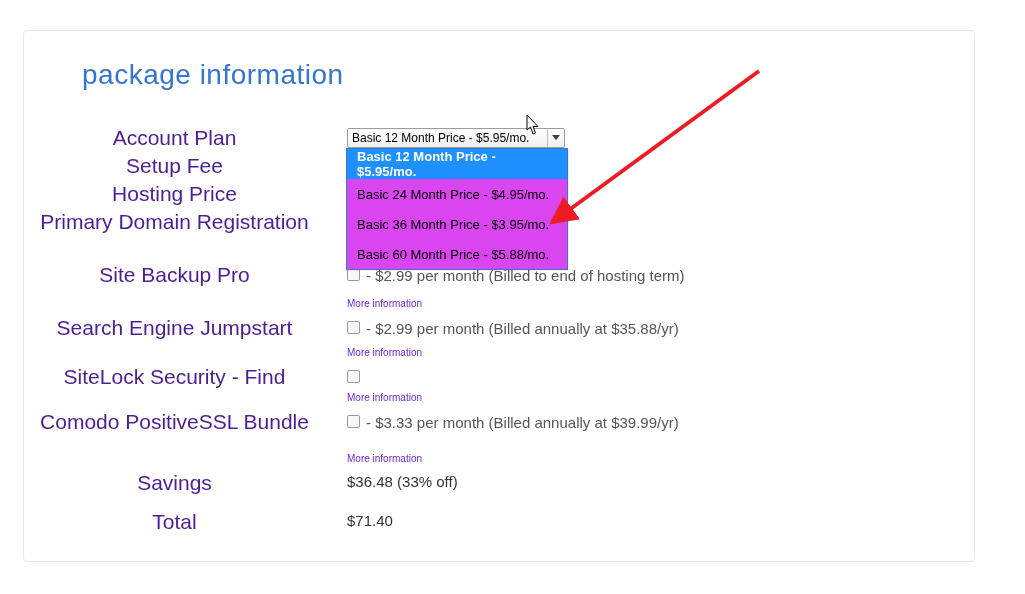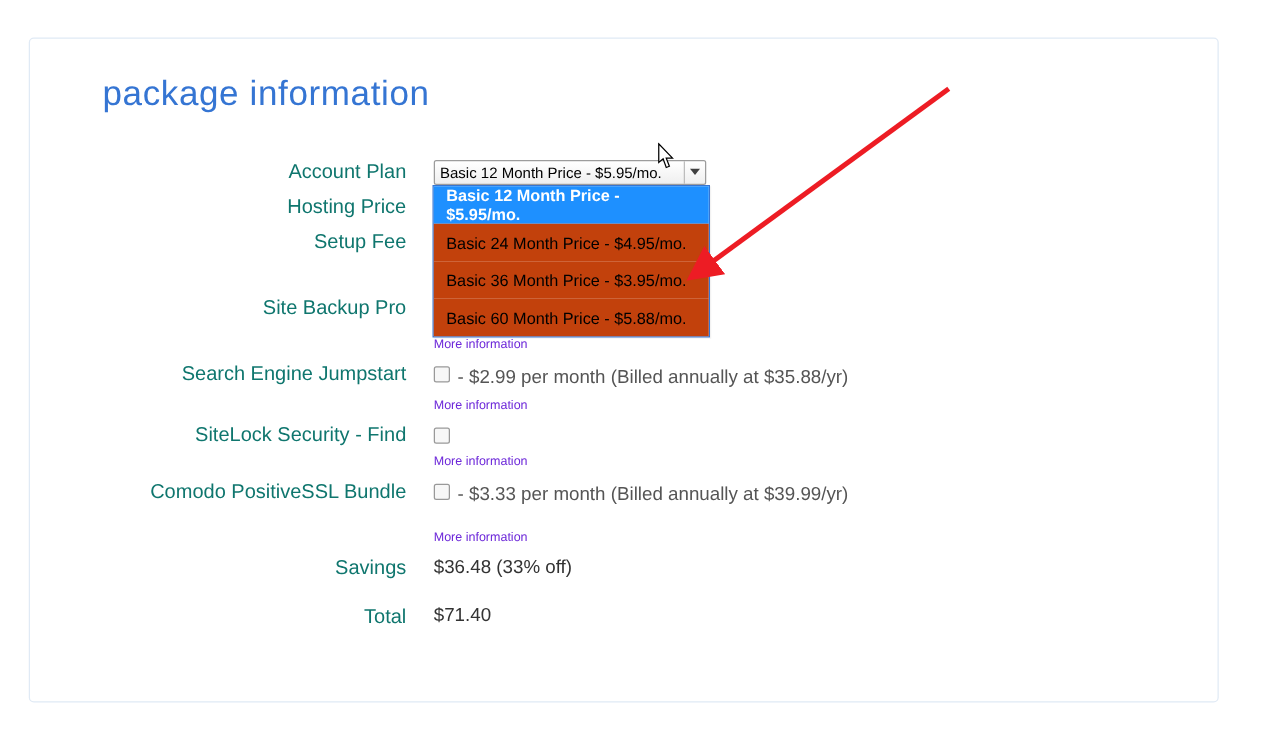--- a/index.html
+++ b/index.html
@@ -45,24 +45,24 @@
   }
   .row {
     display: flex;
     align-items: flex-start;
     margin-bottom: 8px;
   }
   .lab {
     box-sizing: border-box;
     width: 311px;
     padding-right: 10px;
-    text-align: right;
-    color: #0f766e;
-    font-weight: 300;
-    font-size: 16px;
+    text-align: center;
+    color: #4c1d95;
+    font-weight: 300;
+    font-size: 21px;
     line-height: 20px;
     padding-top: 0;
   }
   .val {
     box-sizing: border-box;
     padding-left: 12px;
     color: #555;
     font-weight: 300;
     font-size: 15px;
   }
@@ -137,21 +137,21 @@
     box-shadow: 1px 1px 0 rgba(0,0,0,0.05);
   }
   .dropdown .opt {
     box-sizing: border-box;
     height: 30px;
     padding: 0 10px;
     font-size: 13px;
     display: flex;
     align-items: center;
     color: #000;
-    background: #c2410c;
+    background: #d946ef;
   }
   .dropdown .opt.sel {
     background: #1e90ff;
     color: #fff;
     font-weight: 600;
   }
   .arrow {
     position: absolute;
     z-index: 30;
     pointer-events: none;
@@ -184,40 +184,50 @@
         <div class="opt">Basic 36 Month Price - $3.95/mo.</div>
         <div class="opt">Basic 60 Month Price - $5.88/mo.</div>
       </div>
 
       <div class="row">
         <div class="lab">Account Plan</div>
         <div class="val"></div>
       </div>
 
       <div class="row">
+        <div class="lab">Setup Fee</div>
+        <div class="val"></div>
+      </div>
+
+      <div class="row">
         <div class="lab">Hosting Price</div>
         <div class="val"></div>
       </div>
 
       <div class="row">
-        <div class="lab">Setup Fee</div>
-        <div class="val"></div>
-      </div>
-
+        <div class="lab">Primary Domain Registration</div>
+        <div class="val"></div>
+      </div>
 
 
       <div class="row" style="margin-bottom:8px">
         <div class="lab"></div>
         <div class="val">
           <span class="more">More information</span>
         </div>
       </div>
 
       <div class="row" style="margin-bottom:8px">
         <div class="lab">Site Backup Pro</div>
+        <div class="val">
+          <div class="option-line">
+            <span class="chk"></span>
+            <span class="price-text"> - $2.99 per month (Billed to end of hosting term)</span>
+          </div>
+        </div>
       </div>
       <div class="row" style="margin-bottom:8px">
         <div class="lab"></div>
         <div class="val"><span class="more">More information</span></div>
       </div>
 
       <div class="row" style="margin-bottom:4px">
         <div class="lab">Search Engine Jumpstart</div>
         <div class="val">
           <div class="option-line">

